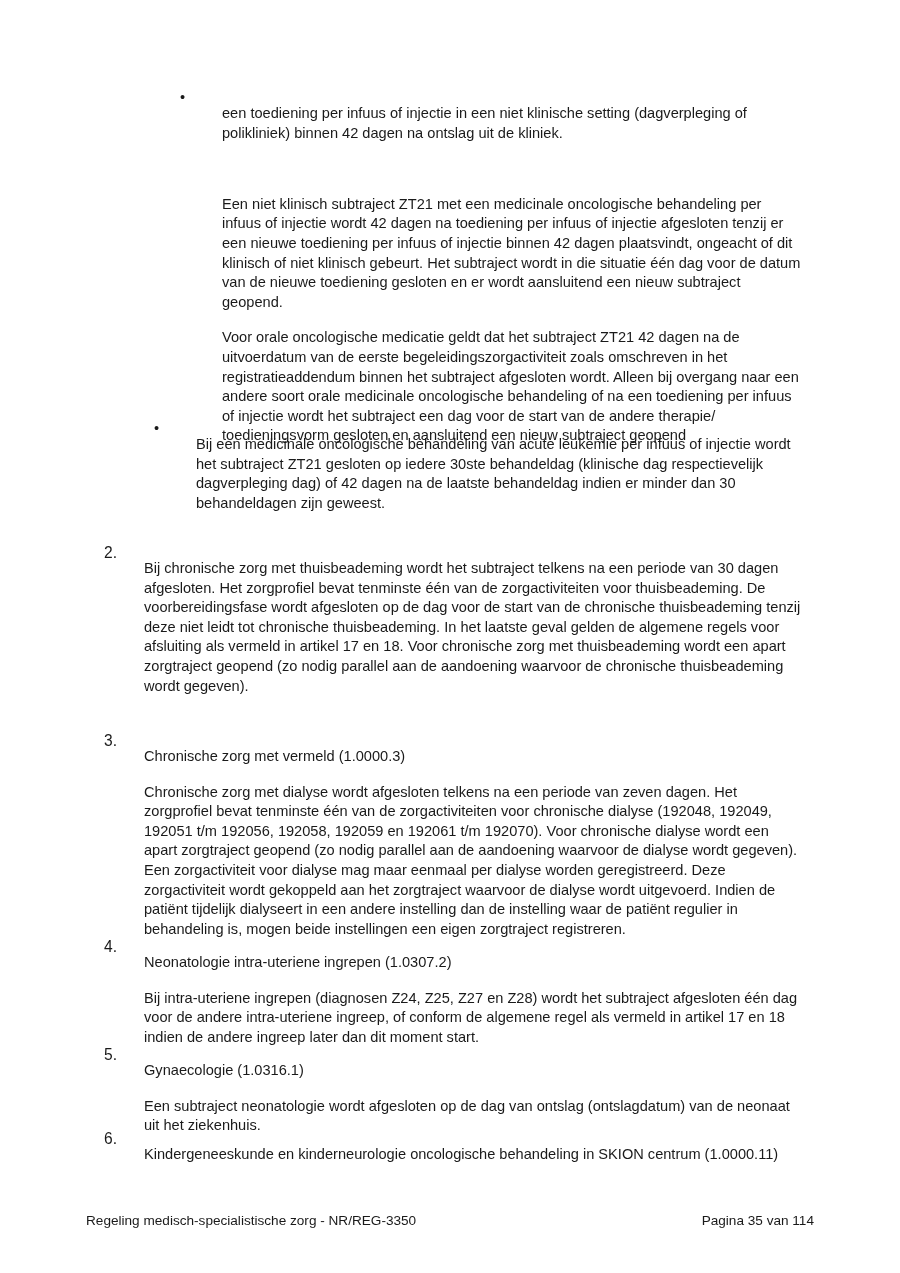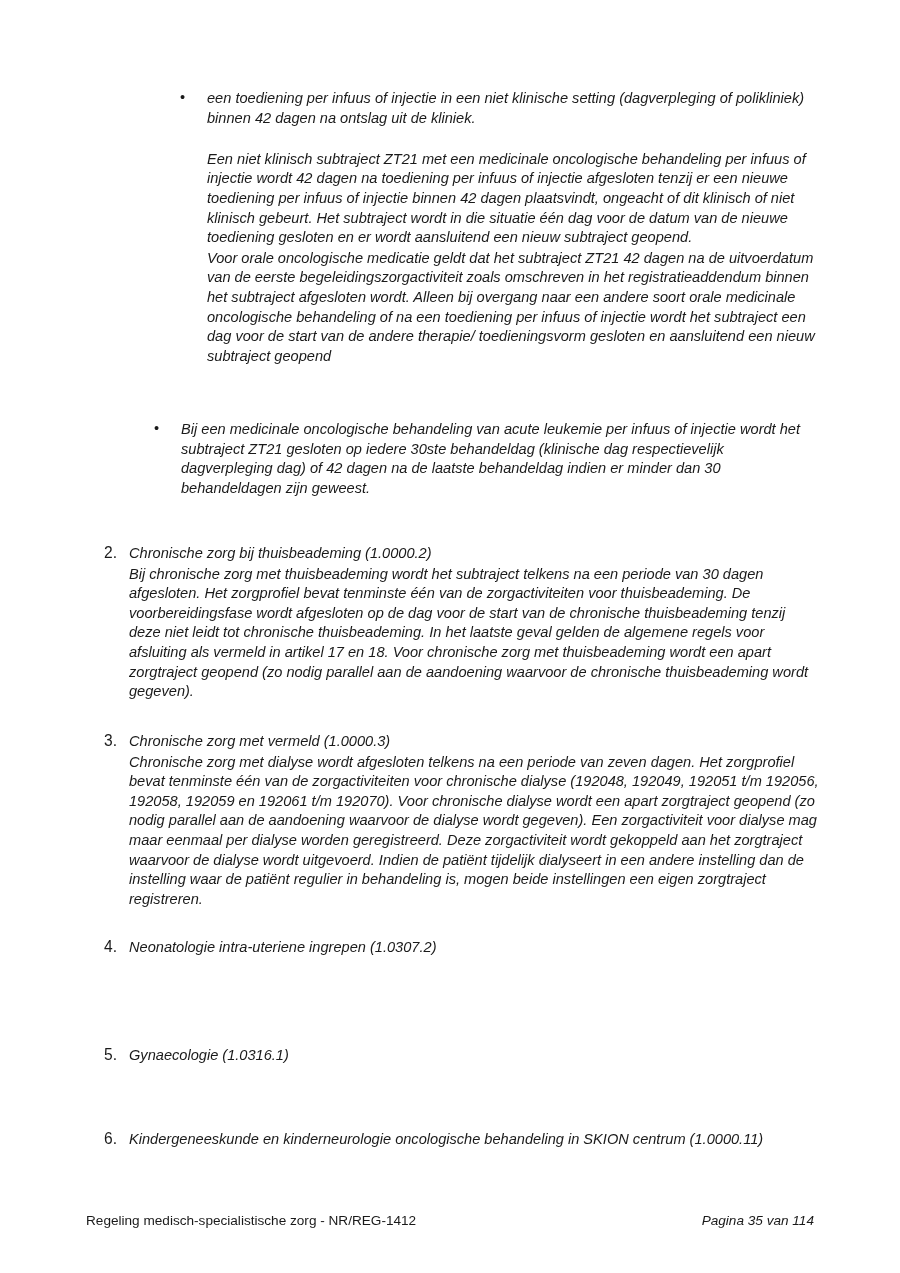--- a/index.html
+++ b/index.html
@@ -15,21 +15,21 @@
       font-family: "Liberation Sans", sans-serif;
       color: #1a1a1a;
       font-size: 14.6px;
       line-height: 19.6px;
     }
     .page {
       position: absolute;
       left: 0; top: 0;
       width: 900px; height: 1273px;
     }
-    p { margin: 1px; font-style: italic; }
+    p { margin: 16px; }
 
     
     .sub-bullet {
       position: absolute;
       left: 180px;
       top: 88px;
       width: 640px;
     }
     .sub-bullet .dot {
       position: absolute;
@@ -88,21 +88,20 @@
       position: absolute;
       left: 86px;
       top: 1211px;
       font-size: 13.6px;
     }
     .footer-right {
       position: absolute;
       right: 86px;
       top: 1211px;
       font-size: 13.6px;
-      font-style: italic;
     }
   </style>
 </head>
 <body>
 
 <div class="page">
 
   <div class="sub-bullet">
     <span class="dot">•</span>
     <div class="body">
@@ -116,50 +115,51 @@
   <div class="bullet2">
     <span class="dot">•</span>
     <div class="body">
       <p>Bij een medicinale oncologische behandeling van acute leukemie per infuus of injectie wordt het subtraject ZT21 gesloten op iedere 30ste behandeldag (klinische dag respectievelijk dagverpleging dag) of 42 dagen na de laatste behandeldag indien er minder dan 30 behandeldagen zijn geweest.</p>
     </div>
   </div>
 
   <div class="num-item item-2">
     <span class="num">2.</span>
     <div class="content">
-      <p>Chronische zorg bij thuisbeademing (1.0000.2)</p>
       <p>Bij chronische zorg met thuisbeademing wordt het subtraject telkens na een periode van 30 dagen afgesloten. Het zorgprofiel bevat tenminste één van de zorgactiviteiten voor thuisbeademing. De voorbereidingsfase wordt afgesloten op de dag voor de start van de chronische thuisbeademing tenzij deze niet leidt tot chronische thuisbeademing. In het laatste geval gelden de algemene regels voor afsluiting als vermeld in artikel 17 en 18. Voor chronische zorg met thuisbeademing wordt een apart zorgtraject geopend (zo nodig parallel aan de aandoening waarvoor de chronische thuisbeademing wordt gegeven).</p>
     </div>
   </div>
 
   <div class="num-item item-3">
     <span class="num">3.</span>
     <div class="content">
       <p>Chronische zorg met vermeld (1.0000.3)</p>
       <p>Chronische zorg met dialyse wordt afgesloten telkens na een periode van zeven dagen. Het zorgprofiel bevat tenminste één van de zorgactiviteiten voor chronische dialyse (192048, 192049, 192051 t/m 192056, 192058, 192059 en 192061 t/m 192070). Voor chronische dialyse wordt een apart zorgtraject geopend (zo nodig parallel aan de aandoening waarvoor de dialyse wordt gegeven). Een zorgactiviteit voor dialyse mag maar eenmaal per dialyse worden geregistreerd. Deze zorgactiviteit wordt gekoppeld aan het zorgtraject waarvoor de dialyse wordt uitgevoerd. Indien de patiënt tijdelijk dialyseert in een andere instelling dan de instelling waar de patiënt regulier in behandeling is, mogen beide instellingen een eigen zorgtraject registreren.</p>
     </div>
   </div>
 
   <div class="num-item item-4">
     <span class="num">4.</span>
     <div class="content">
       <p>Neonatologie intra-uteriene ingrepen (1.0307.2)</p>
+      <p>Bij intra-uteriene ingrepen (diagnosen Z24, Z25, Z27 en Z28) wordt het subtraject afgesloten één dag voor de andere intra-uteriene ingreep, of conform de algemene regel als vermeld in artikel 17 en 18 indien de andere ingreep later dan dit moment start.</p>
     </div>
   </div>
 
   <div class="num-item item-5">
     <span class="num">5.</span>
     <div class="content">
       <p>Gynaecologie (1.0316.1)</p>
+      <p>Een subtraject neonatologie wordt afgesloten op de dag van ontslag (ontslagdatum) van de neonaat uit het ziekenhuis.</p>
     </div>
   </div>
 
   <div class="num-item item-6">
     <span class="num">6.</span>
     <div class="content">
       <p>Kindergeneeskunde en kinderneurologie oncologische behandeling in SKION centrum (1.0000.11)</p>
     </div>
   </div>
 
-  <div class="footer-left">Regeling medisch-specialistische zorg - NR/REG-1412</div>
+  <div class="footer-left">Regeling medisch-specialistische zorg - NR/REG-3350</div>
   <div class="footer-right">Pagina 35 van 114</div>
 
 </div>
 
 </body></html>

